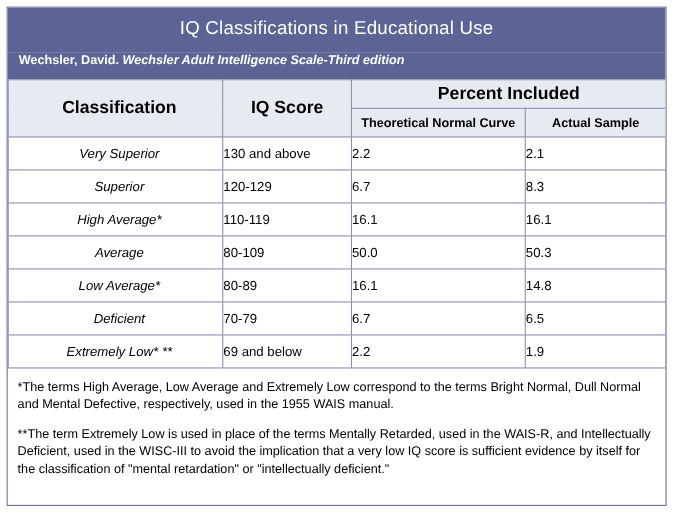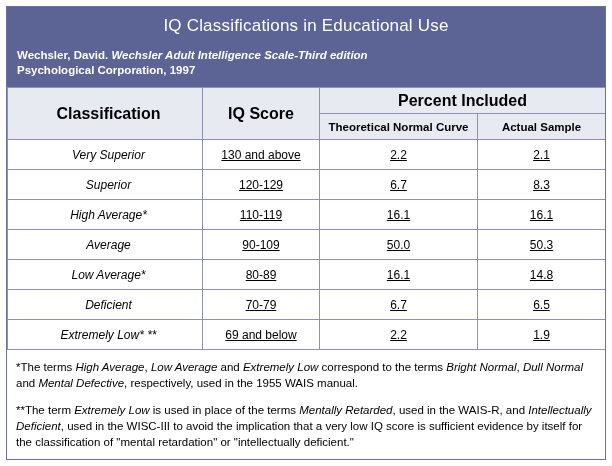--- a/index.html
+++ b/index.html
@@ -87,55 +87,51 @@
     height: 29px;
     vertical-align: middle;
     font-size: 12px;
   }
   td.cell.classification {
     text-align: center;
     padding-left: 7px;
     font-style: italic;
   }
   td.cell.center {
-    text-align: center;
-    text-decoration: underline;
   }
   
   .notes {
     padding: 9px 9px 0 9px;
     font-size: 11.5px;
     line-height: 16px;
   }
   .note {
     margin-bottom: 11px;
   }
   .note:last-child {
     margin-bottom: 4px;
   }
   .note .ital {
-    font-style: italic;
   }
 </style>
 </head>
 <body>
 
 <div class="table-wrap">
   <div class="table-frame">
 
     <div class="title-band">
       <div class="title-main">IQ Classifications in Educational Use</div>
     </div>
 
     <div class="cite-band">
       <div>
         <span>Wechsler, David.</span>
         <span class="ital">Wechsler Adult Intelligence Scale-Third edition</span>
       </div>
-      <div>Psychological Corporation, 1997</div>
     </div>
 
     <table class="iq">
       <colgroup>
         <col style="width:195px">
         <col style="width:117px">
         <col style="width:158px">
         <col style="width:128px">
       </colgroup>
       <thead>
@@ -163,21 +159,21 @@
           <td class="cell center">8.3</td>
         </tr>
         <tr>
           <td class="cell classification">High Average*</td>
           <td class="cell center">110-119</td>
           <td class="cell center">16.1</td>
           <td class="cell center">16.1</td>
         </tr>
         <tr>
           <td class="cell classification">Average</td>
-          <td class="cell center">90-109</td>
+          <td class="cell center">80-109</td>
           <td class="cell center">50.0</td>
           <td class="cell center">50.3</td>
         </tr>
         <tr>
           <td class="cell classification">Low Average*</td>
           <td class="cell center">80-89</td>
           <td class="cell center">16.1</td>
           <td class="cell center">14.8</td>
         </tr>
         <tr>

